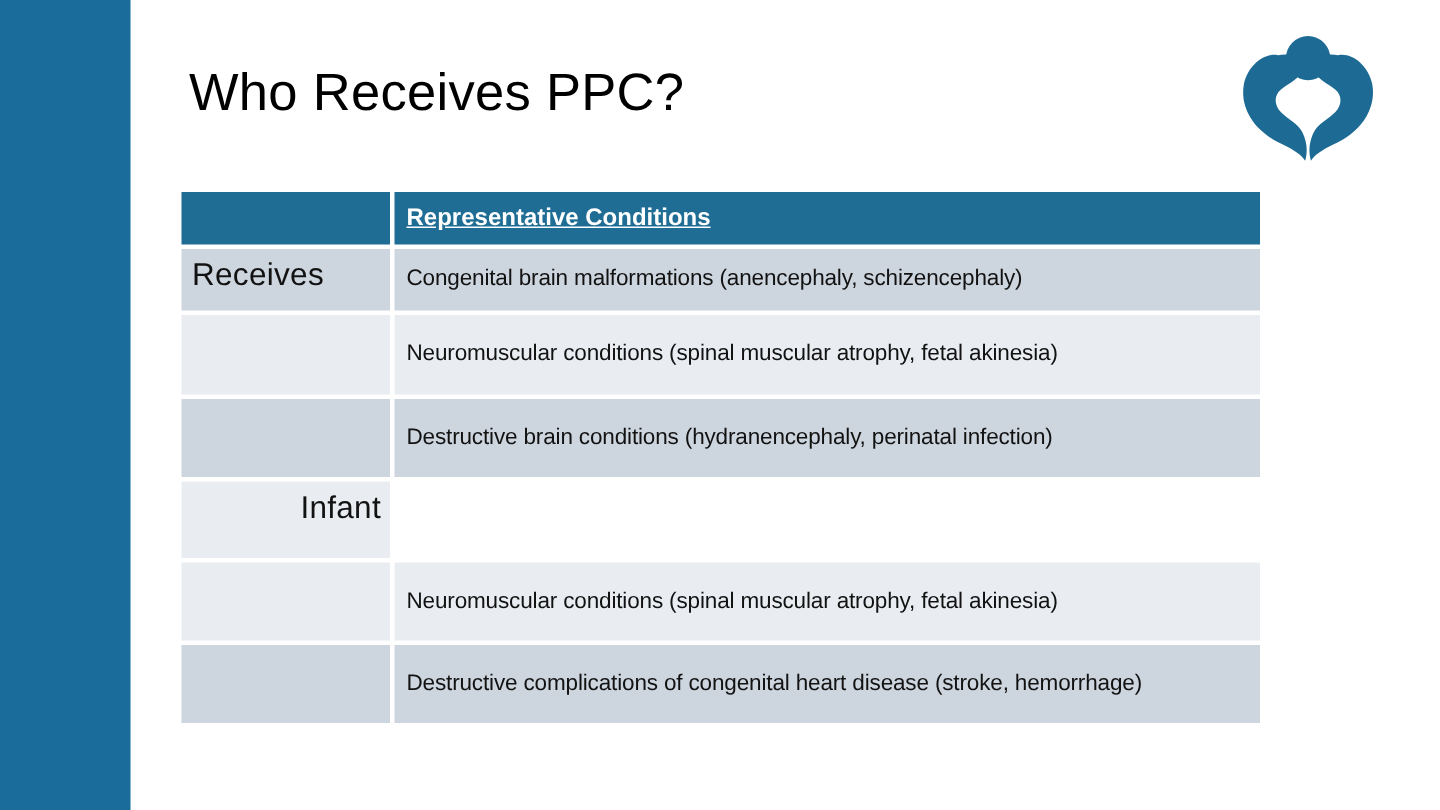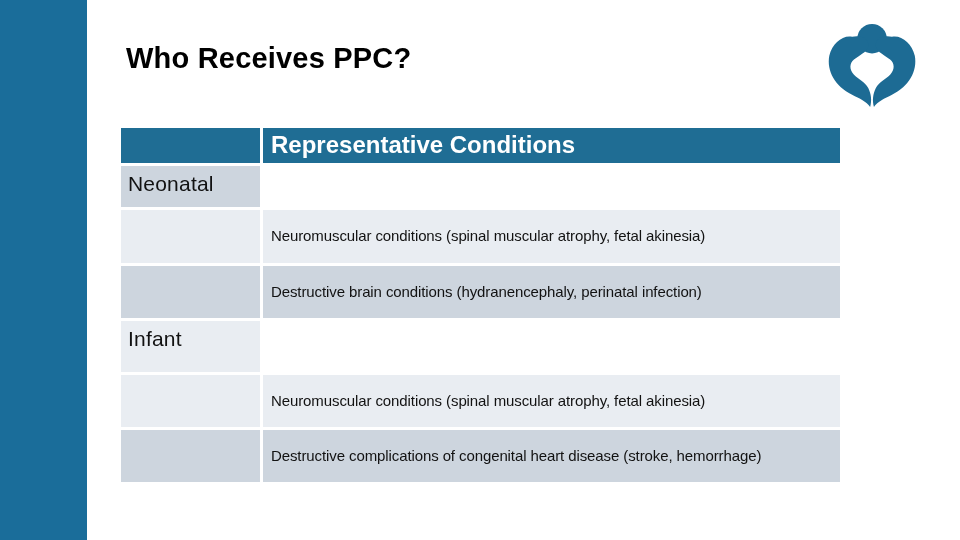--- a/index.html
+++ b/index.html
@@ -9,21 +9,21 @@
     overflow:hidden;
     position:relative;
     font-family:"Liberation Sans","DejaVu Sans",sans-serif;
   }
   .sidebar{
     position:absolute;left:0;top:0;width:87px;height:540px;
     background:var(--sidebar-teal,#1a6d9a);
   }
   .slide-title{
     position:absolute;left:126px;top:42px;
-    font-size:29px;font-weight:bold;
+    font-size:35px;font-weight:normal;
     color:var(--title-text,#000);
     letter-spacing:0.2px;
     white-space:nowrap;
   }
   .logo{
     position:absolute;left:823px;top:14px;width:100px;height:95px;
   }
   .table{
     position:absolute;left:121px;top:128px;width:719px;
   }
@@ -50,25 +50,26 @@
     padding:4px 12px 4px 8px;
   }
   .header-row .hcell{
     background:var(--header-teal,#1f6d94);
   }
   .header-row{height:35px;}
   .header-row .label-cell{padding:0;}
   .header-row .cond-cell{
     color:var(--header-text,#fff);
     font-weight:bold;
-    font-size:24px;
+    font-size:16px;
     letter-spacing:0;
+    text-decoration:underline;
   }
   .trow.dark  .cell{background:var(--band-dark,#cdd5de);}
-  .trow.light .cell{background:var(--band-light,#e9edf2);}
+  .trow.light .cell{background:var(--band-light,#e9edf2);text-align:right;}
 </style>
 </head>
 <body>
 
 <div class="sidebar"></div>
 
 <div class="slide-title">Who Receives PPC?</div>
 
 <svg class="logo" viewBox="0 0 100 100" xmlns="http://www.w3.org/2000/svg">
   <g fill="#1d6b94">
@@ -97,21 +98,22 @@
 </svg>
 
 <div class="table">
 
   <div class="trow header-row">
     <div class="cell label-cell hcell"></div>
     <div class="cell cond-cell hcell">Representative Conditions</div>
   </div>
 
   <div class="trow dark" style="min-height:41px">
-    <div class="cell label-cell">Neonatal</div>
+    <div class="cell label-cell">Receives</div>
+    <div class="cell cond-cell">Congenital brain malformations (anencephaly, schizencephaly)</div>
   </div>
 
   <div class="trow light" style="min-height:53px">
     <div class="cell label-cell"></div>
     <div class="cell cond-cell">Neuromuscular conditions (spinal muscular atrophy, fetal akinesia)</div>
   </div>
 
   <div class="trow dark" style="min-height:52px">
     <div class="cell label-cell"></div>
     <div class="cell cond-cell">Destructive brain conditions (hydranencephaly, perinatal infection)</div>

